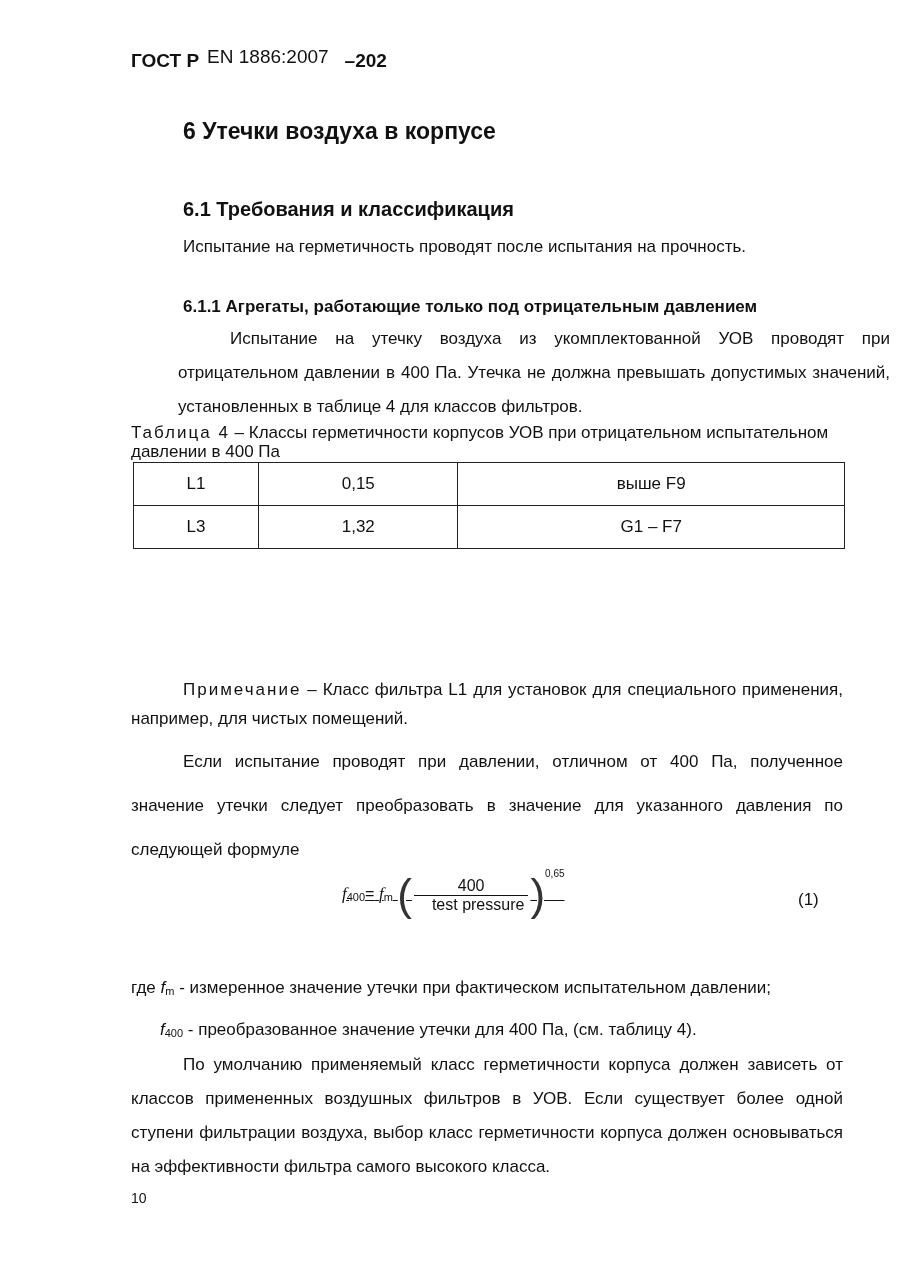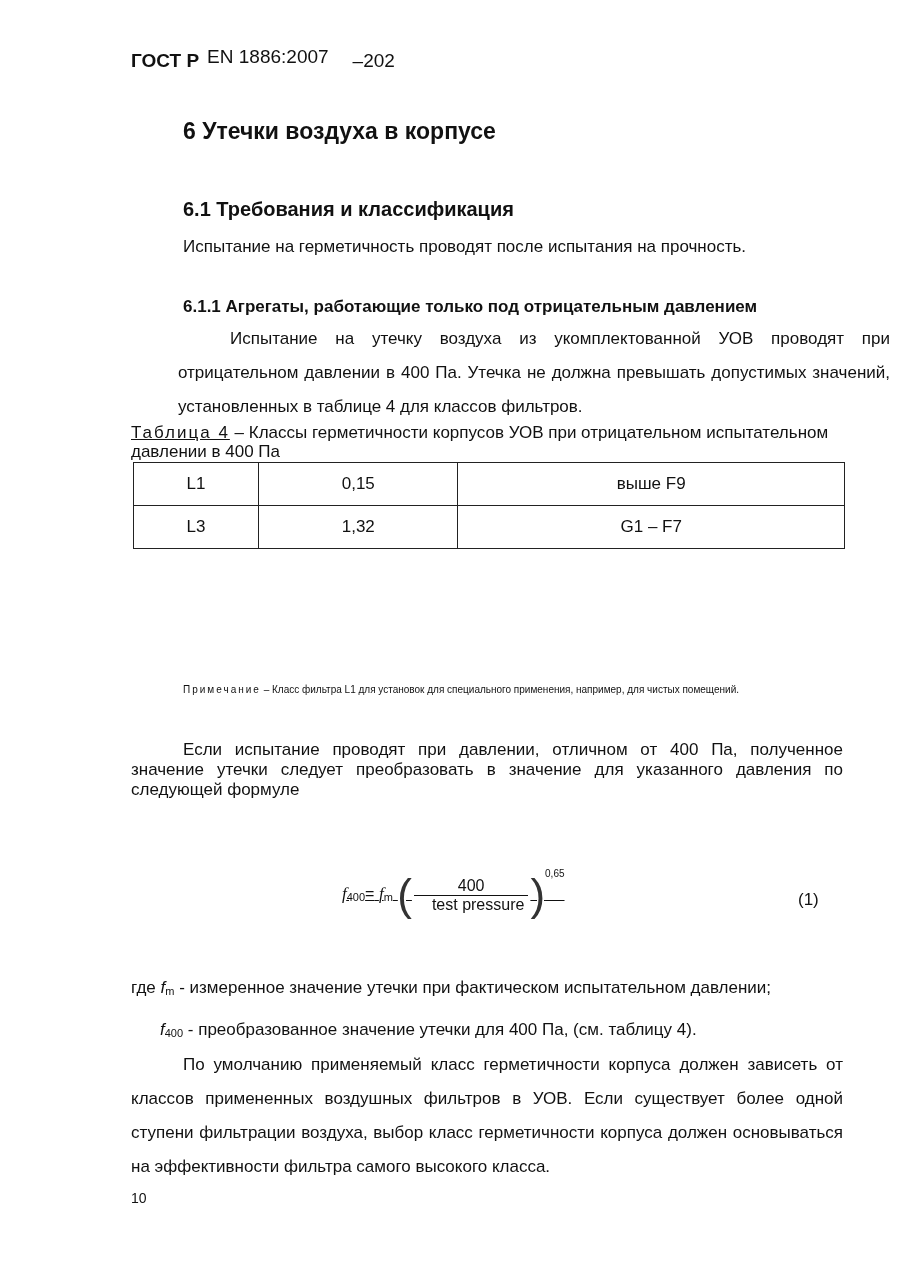--- a/index.html
+++ b/index.html
@@ -4,45 +4,45 @@
   <style>
     html, body { margin: 0; padding: 0; background: #ffffff; }
     body {
       width: 904px; height: 1280px; position: relative; overflow: hidden;
       font-family: "Liberation Sans", sans-serif; color: #111;
     }
     .abs { position: absolute; }
     .header { left: 131px; top: 50px; font-size: 19px; }
     .header .gost { font-weight: bold; }
     .header .en { margin-left: 8px; position: relative; top: -4px; font-weight: normal; }
-    .header .num { font-weight: normal; margin-left: 24px; }
+    .header .num { font-weight: bold; margin-left: 16px; }
     .h1 { left: 183px; top: 118px; font-size: 23px; font-weight: bold; }
     .h2 { left: 183px; top: 198px; font-size: 20px; font-weight: bold; }
     .h3 { left: 183px; top: 297px; font-size: 17px; font-weight: bold; }
     .p { font-size: 17px; line-height: 34px; }
     .p1 { left: 183px; top: 230px; }
     .p2 { left: 131px; top: 322px; width: 712px; text-align: justify; margin-left: 47px; }
     .p2 .indent { display: inline-block; width: 52px; }
     .caption { left: 131px; top: 423px; width: 712px; font-size: 17px; line-height: 19px; }
-    .caption .sp { letter-spacing: 2px; text-decoration: underline; }
+    .caption .sp { letter-spacing: 2px; }
     table.t {
       position: absolute; left: 133px; top: 462px; width: 712px;
       border-collapse: collapse; font-size: 17px;
     }
     table.t td, table.t th {
       border: 1.5px solid #222; text-align: center; font-weight: normal;
       padding: 0 2px;
     }
     table.t th { height: 46px; line-height: 20px; }
     table.t td { height: 42px; }
     .c1 { width: 224px; } .c2 { width: 256px; } .c3 { width: 226px; }
-    .note { left: 131px; top: 675px; width: 712px; font-size: 10px; line-height: 29px; text-align: justify; }
+    .note { left: 131px; top: 675px; width: 712px; font-size: 17px; line-height: 29px; text-align: justify; }
     .note .indent { display: inline-block; width: 52px; }
     .note .sp { letter-spacing: 2px; }
-    .p3 { left: 131px; top: 740px; width: 712px; text-align: justify; font-size: 17px; line-height: 20px; }
+    .p3 { left: 131px; top: 740px; width: 712px; text-align: justify; font-size: 17px; line-height: 44px; }
     .p3 .indent { display: inline-block; width: 52px; }
     .formula { left: 342px; top: 870px; font-size: 16px; text-decoration: underline; }
     .formula i { font-family: "Liberation Serif", serif; font-size: 17px; }
     .frac { display: inline-block; vertical-align: middle; text-align: center; margin: 0 2px; }
     .frac .n { display: block; padding: 0 4px; border-bottom: 1px solid #111; }
     .frac .d { display: block; padding: 0 4px; margin-left: 14px; }
     .paren { font-size: 44px; font-weight: 100; vertical-align: middle; color: #333; }
     .exp { font-size: 10px; vertical-align: top; position: relative; top: -2px; text-align: right; }
     .eqnum { left: 798px; top: 890px; font-size: 17px; }
     .where { left: 131px; top: 978px; font-size: 17px; }

